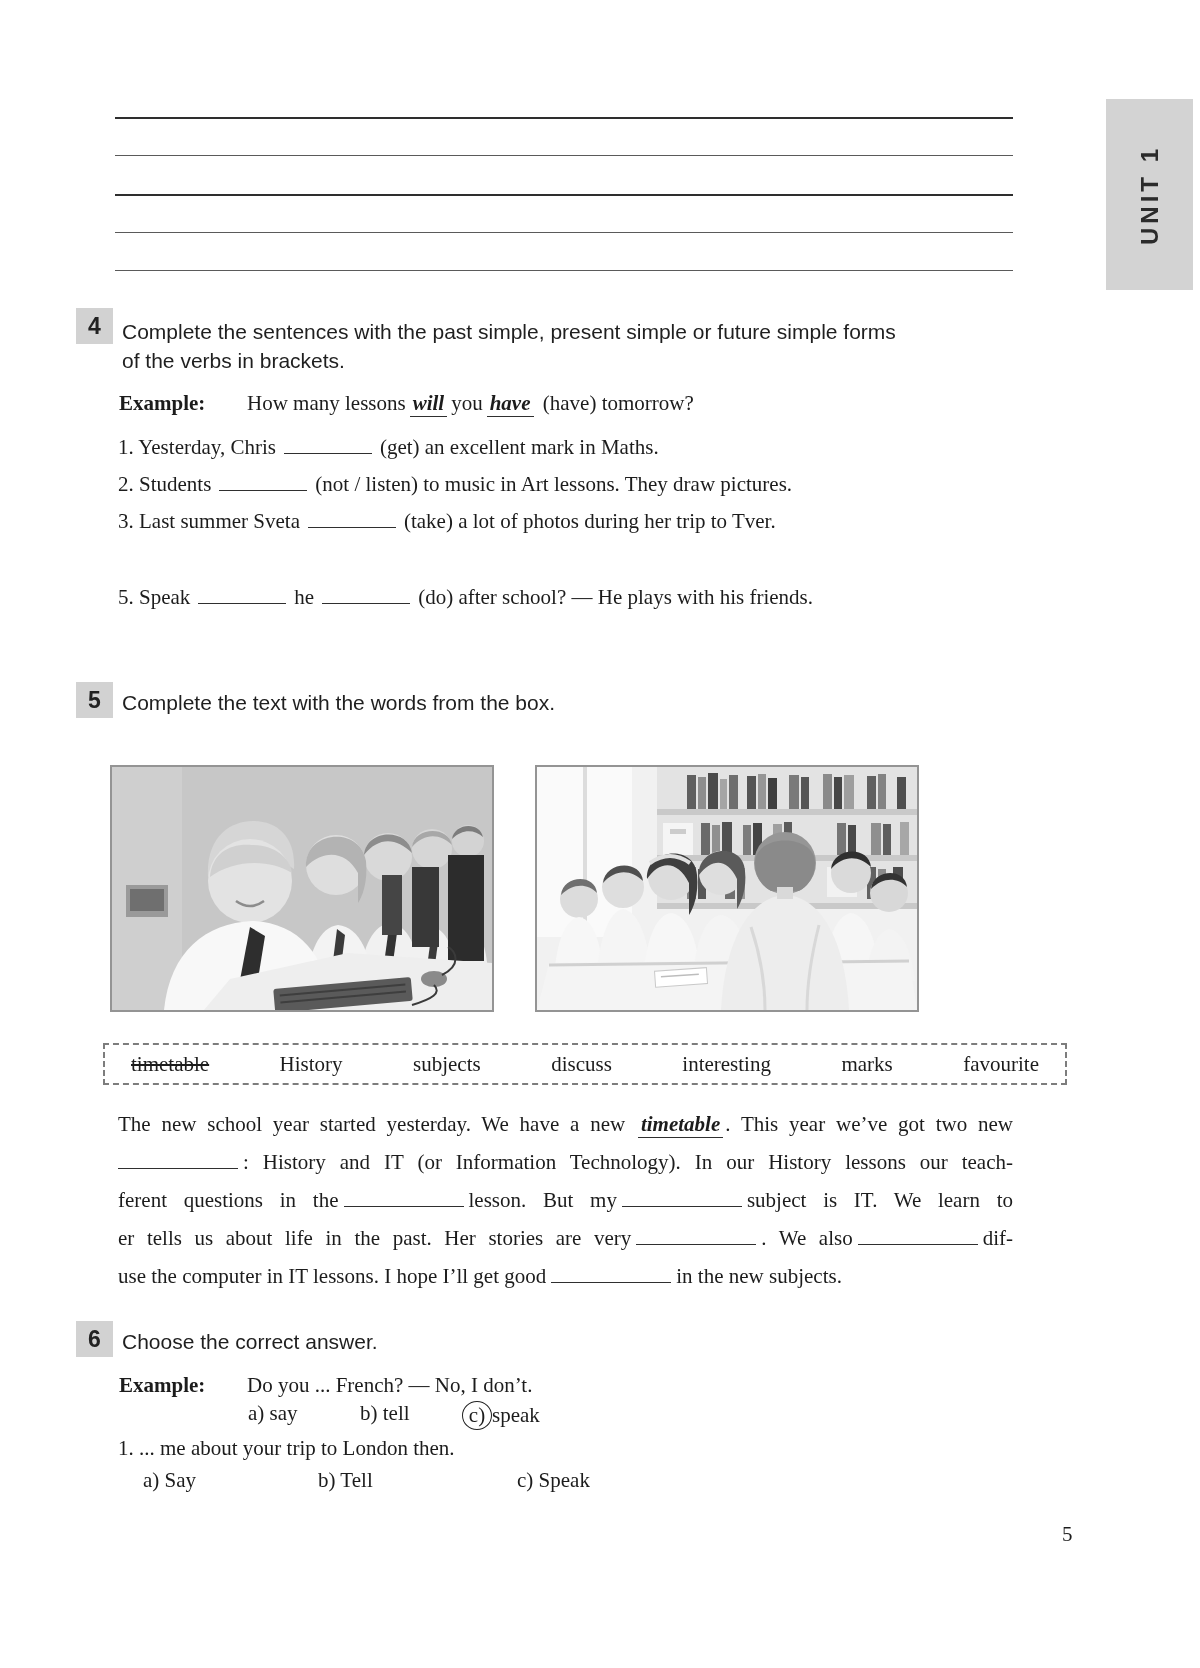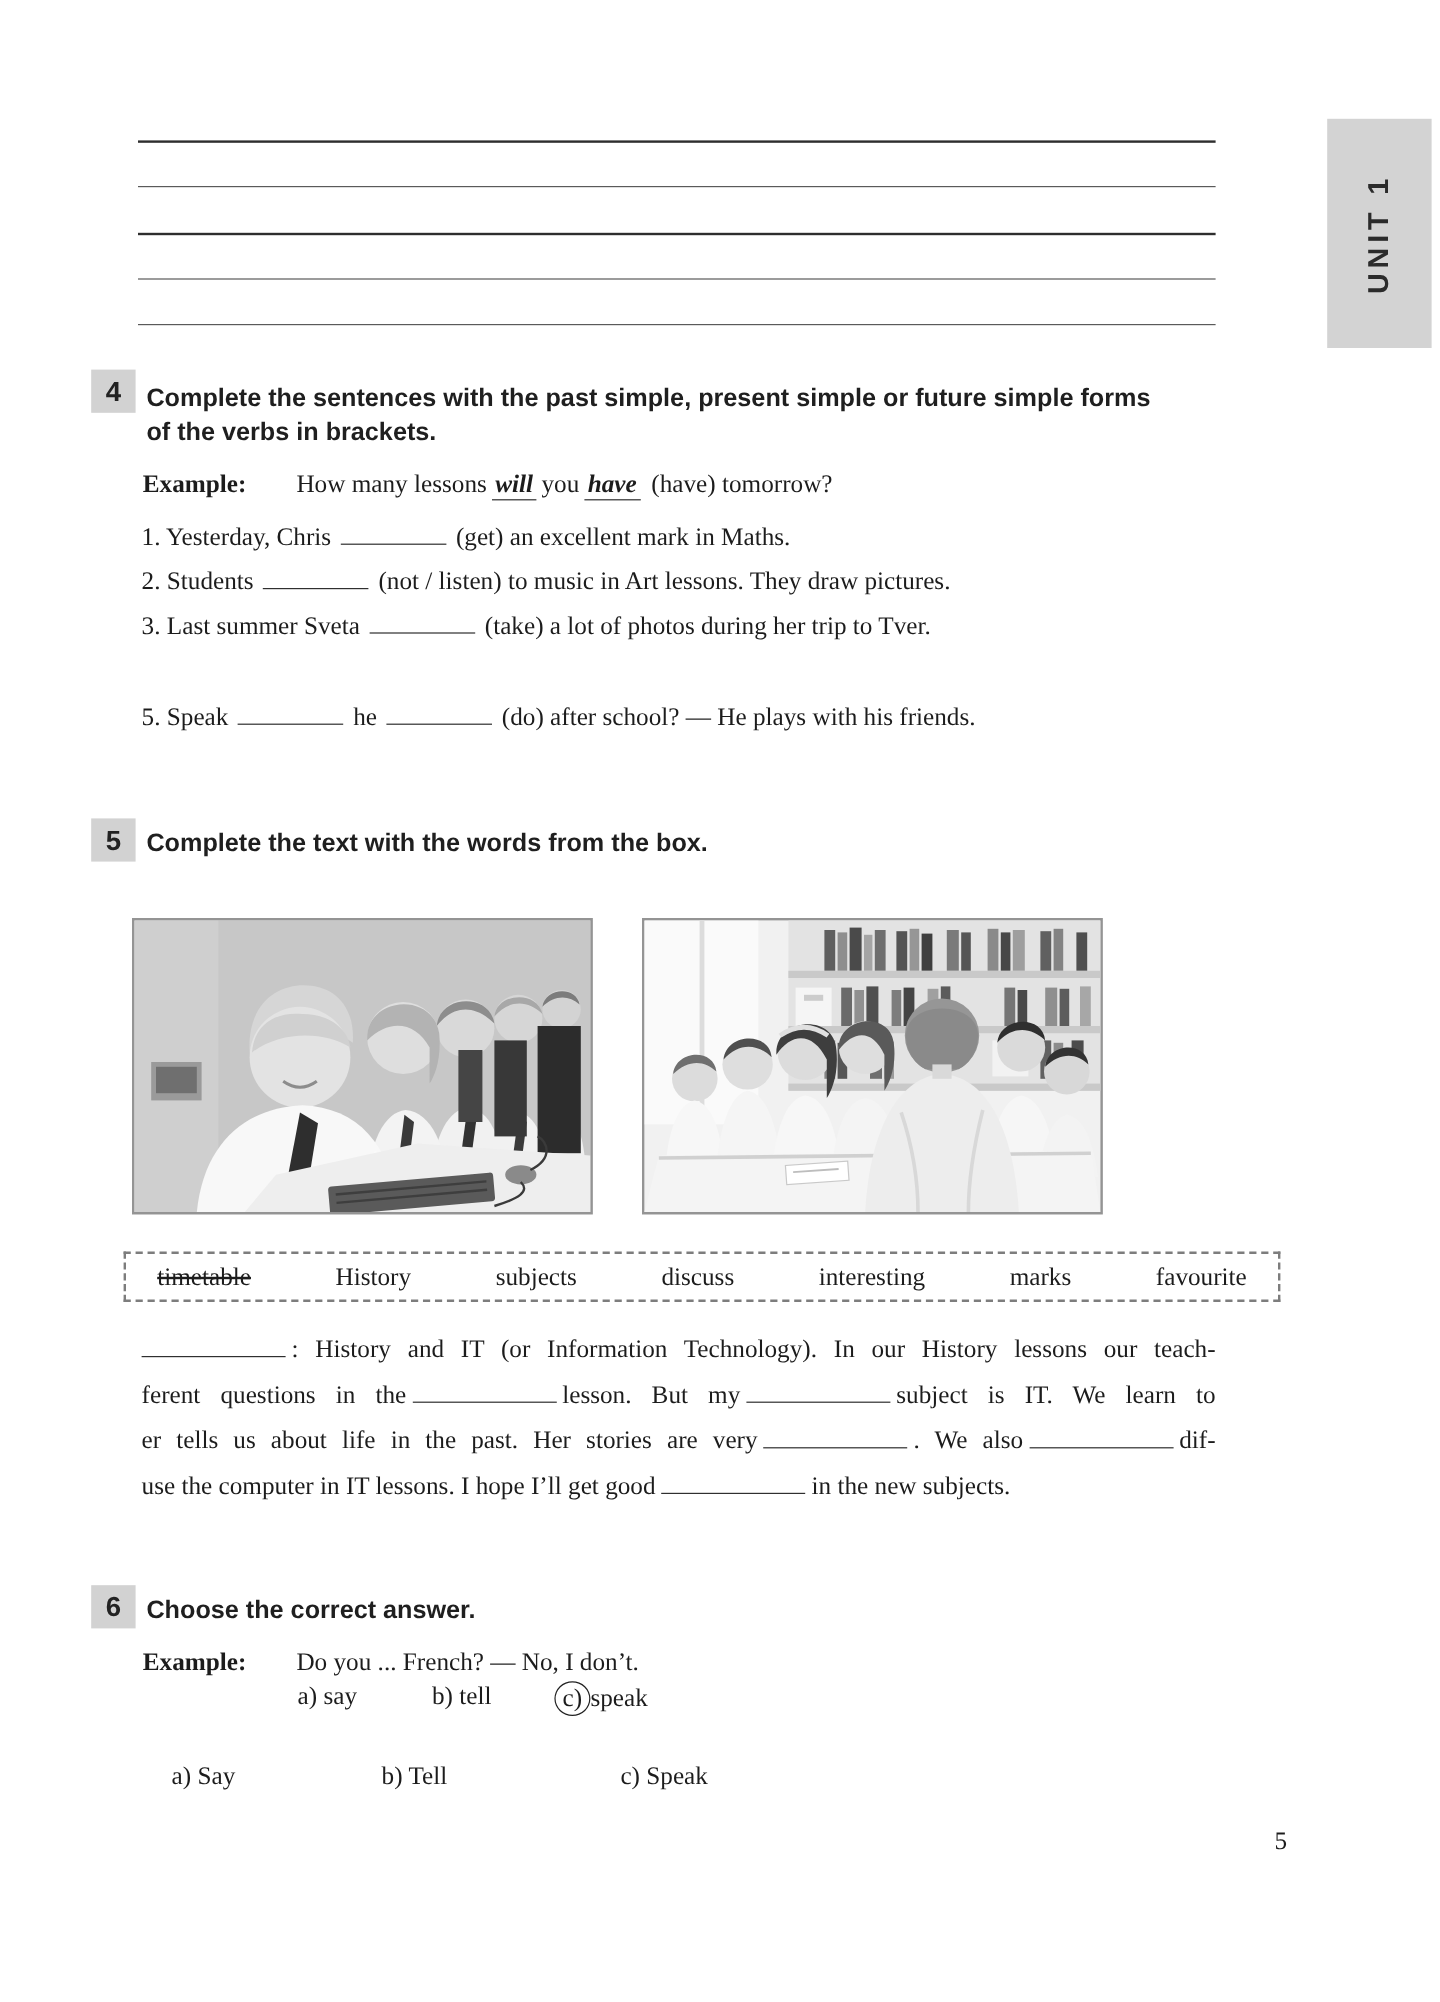--- a/index.html
+++ b/index.html
@@ -16,21 +16,21 @@
             display:flex;align-items:center;justify-content:center;}
   .unit-tab span{transform:rotate(-90deg);white-space:nowrap;
             font-family:"Liberation Sans",sans-serif;font-weight:bold;font-size:24px;
             letter-spacing:4px;color:#2b2b2b;}
 
   
   .ex-num{position:absolute;left:76px;width:37px;height:36px;background:#d2d2d2;
           display:flex;align-items:center;justify-content:center;
           font-family:"Liberation Sans",sans-serif;font-weight:bold;font-size:23px;color:#222;}
   .ex-title{position:absolute;left:122px;width:900px;
-          font-family:"Liberation Sans",sans-serif;font-weight:bold;font-size:21px;
+          font-family:"Liberation Sans",sans-serif;font-weight:normal;font-size:21px;
           line-height:29px;color:#1f1f1f;}
 
   .serifline{position:absolute;left:118px;width:898px;font-size:21px;line-height:26px;white-space:nowrap;}
   .exlabel{font-weight:bold;display:inline-block;width:128px;}
   .ans{font-style:italic;font-weight:bold;border-bottom:1.6px solid #2f2f2f;padding:0 3px 1px;margin:0 4px;}
   .blank{display:inline-block;width:88px;border-bottom:1.6px solid #2f2f2f;margin:0 8px;vertical-align:baseline;}
 
   
   .photo{position:absolute;top:765px;width:380px;height:243px;border:2px solid #949494;background:#ddd;}
   .photo svg{display:block;}
@@ -248,38 +248,42 @@
     <span class="struck">timetable</span>
     <span>History</span>
     <span>subjects</span>
     <span>discuss</span>
     <span>interesting</span>
     <span>marks</span>
     <span>favourite</span>
   </div>
 
   <div class="para">
+    <div class="pl"><span>The new school year started yesterday. We have a new</span> <span class="ans">timetable</span><span>. This year we’ve got two new</span></div>
     <div class="pl"><span class="pblank" style="margin-left:0"></span><span>: History and IT (or Information Technology). In our History lessons our teach-</span></div>
     <div class="pl"><span>ferent questions in the</span><span class="pblank"></span><span>lesson. But my</span><span class="pblank"></span><span>subject is IT. We learn to</span></div>
     <div class="pl"><span>er tells us about life in the past. Her stories are very</span><span class="pblank"></span><span>. We also</span><span class="pblank"></span><span>dif-</span></div>
     <div class="pl-last"><span>use the computer in IT lessons. I hope I’ll get good</span><span class="pblank"></span><span>in the new subjects.</span></div>
   </div>
 
   <div class="ex-num" style="top:1321px">6</div>
   <div class="ex-title" style="top:1327px">Choose the correct answer.</div>
 
   <div class="serifline" style="top:1372px;left:119px">
     <span class="exlabel">Example:</span><span>Do you ... French? — No, I don’t.</span>
   </div>
   <div class="optrow" style="top:1401px">
     <span class="opt" style="left:129px">a) say</span>
     <span class="opt" style="left:241px">b) tell</span>
     <span class="opt" style="left:343px"><span class="circle-c">c)</span><span>speak</span></span>
   </div>
 
+  <div class="serifline" style="top:1435px">
+    <span>1.</span> <span>... me about your trip to London then.</span>
+  </div>
   <div class="optrow" style="top:1468px;left:118px">
     <span class="opt" style="left:25px">a) Say</span>
     <span class="opt" style="left:200px">b) Tell</span>
     <span class="opt" style="left:399px">c) Speak</span>
   </div>
 
   <div class="pagenum">5</div>
 
 </div>
 

